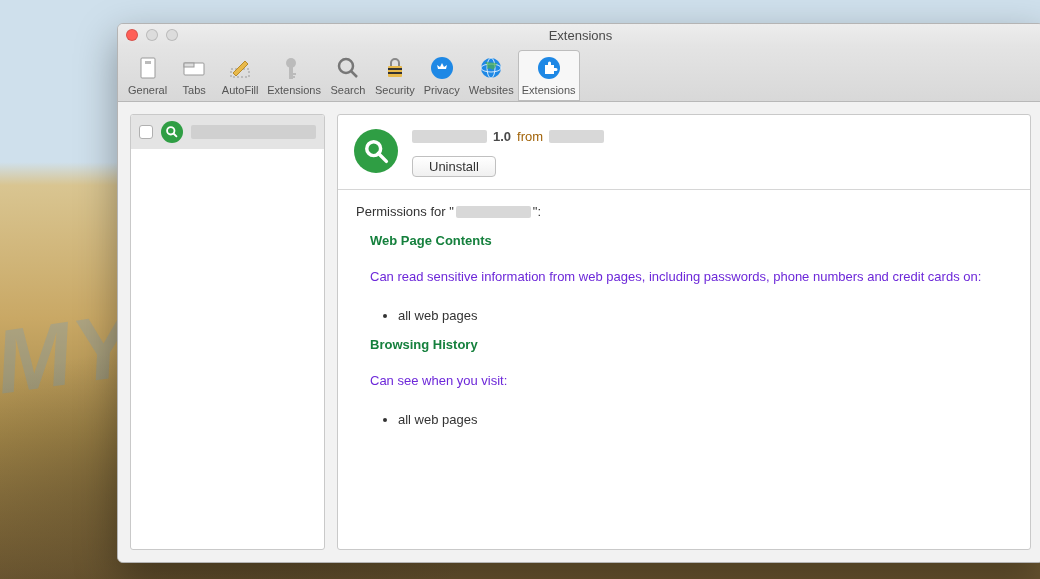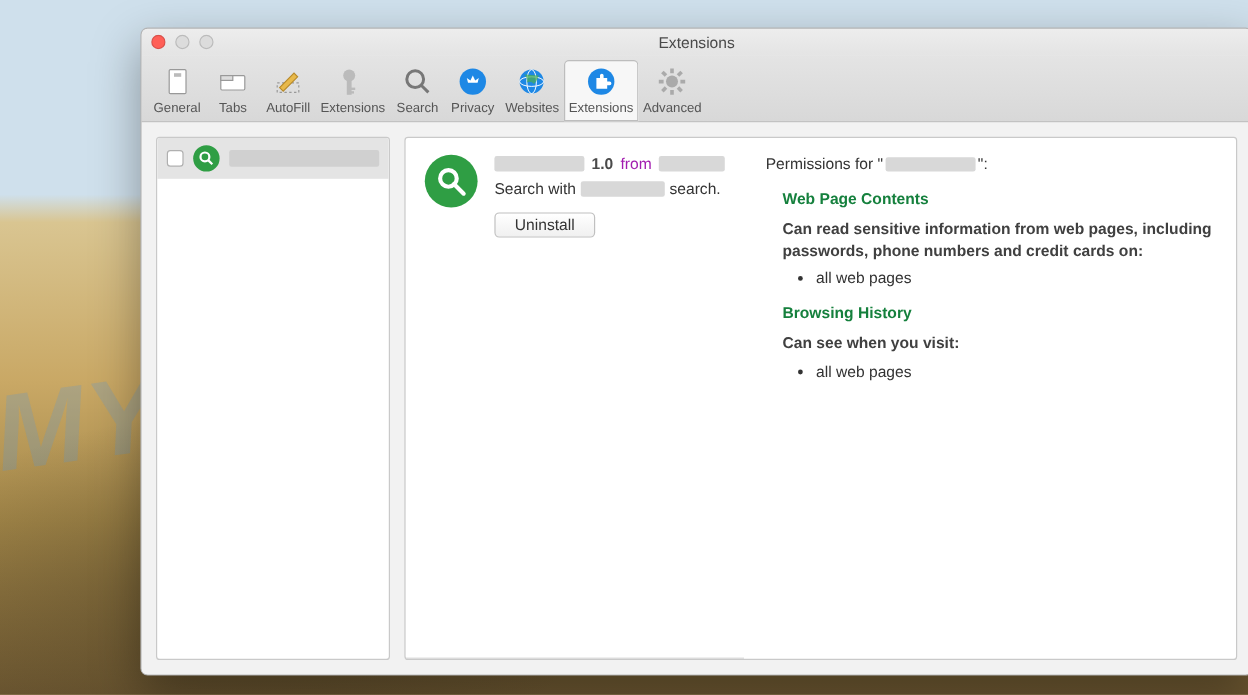--- a/index.html
+++ b/index.html
@@ -130,21 +130,21 @@
       flex: 1;
       background: #d0d0d0;
       border-radius: 2px;
     }
     .detail-panel {
       flex: 1;
       background: #fff;
       border: 1px solid #c9c9c9;
       border-radius: 3px;
       display: flex;
-      flex-direction: row;
+      flex-direction: column;
     }
     .detail-header {
       padding: 14px 16px 12px 16px;
       border-bottom: 1px solid #d6d6d6;
       display: flex;
       gap: 14px;
     }
     .ext-icon-large {
       width: 44px; height: 44px;
       background: #2f9e44;
@@ -167,22 +167,22 @@
       color: #333;
     }
     .permissions {
       padding: 14px 18px;
       font-size: 13px;
       color: #333;
     }
     .perm-title-line { display: flex; align-items: center; gap: 2px; }
     .perm-section { margin-top: 14px; padding-left: 14px; }
     .perm-heading { font-weight: 600; color: #15803d; }
-    .perm-desc { color: #404040; margin-top: 9px; line-height: 1.4; font-weight: bold; }
-    .perm-list { margin-top: 6px; padding-left: 28px; }
+    .perm-desc { color: #6d28d9; margin-top: 20px; line-height: 1.4; }
+    .perm-list { margin-top: 22px; padding-left: 28px; }
     .perm-list li { color: #333; }
   </style>
 </head>
 <body>
 
 <div class="desert-bg"></div>
 <div class="watermark">MYANTISPYWARE.COM</div>
 
 <div class="window">
   <div class="titlebar">
@@ -238,20 +238,31 @@
         <svg width="26" height="26" viewBox="0 0 26 26">
             <circle cx="11" cy="11" r="7" fill="none" stroke="#777" stroke-width="2.5"></circle>
             <line x1="16" y1="16" x2="22" y2="22" stroke="#777" stroke-width="2.5"></line>
           </svg>
       </div>
       <span>Search</span>
     </div>
     <div class="toolbar-item">
       <div class="toolbar-icon">
         <svg width="26" height="26" viewBox="0 0 26 26">
+            <rect x="6" y="11" width="14" height="11" rx="1" fill="#e8b94a"></rect>
+            <path d="M9 11 V8 a4 4 0 0 1 8 0 V11" fill="none" stroke="#888" stroke-width="2"></path>
+            <rect x="6" y="13" width="14" height="2" fill="#333"></rect>
+            <rect x="6" y="17" width="14" height="2" fill="#333"></rect>
+          </svg>
+      </div>
+      <span>Security</span>
+    </div>
+    <div class="toolbar-item">
+      <div class="toolbar-icon">
+        <svg width="26" height="26" viewBox="0 0 26 26">
             <circle cx="13" cy="13" r="11" fill="#1e88e5"></circle>
             <path d="M9 14 L8 10 L11 12 L13 8 L15 12 L18 10 L17 14 Z" fill="#fff"></path>
           </svg>
       </div>
       <span>Privacy</span>
     </div>
     <div class="toolbar-item">
       <div class="toolbar-icon">
         <svg width="26" height="26" viewBox="0 0 26 26">
             <circle cx="13" cy="13" r="10" fill="#1e88e5"></circle>
@@ -263,38 +274,20 @@
       <span>Websites</span>
     </div>
     <div class="toolbar-item selected">
       <div class="toolbar-icon">
         <svg width="26" height="26" viewBox="0 0 26 26">
             <circle cx="13" cy="13" r="11" fill="#1e88e5"></circle>
             <path d="M9 10 h3 v-2 a1.5 1.5 0 0 1 3 0 v2 h3 v3 h2 a1.5 1.5 0 0 1 0 3 h-2 v3 h-9 Z" fill="#fff"></path>
           </svg>
       </div>
       <span>Extensions</span>
-    </div>
-    <div class="toolbar-item">
-      <div class="toolbar-icon">
-        <svg width="26" height="26" viewBox="0 0 26 26">
-            <circle cx="13" cy="13" r="5" fill="#aaa"></circle>
-            <g stroke="#aaa" stroke-width="3">
-              <line x1="13" y1="2" x2="13" y2="6"></line>
-              <line x1="13" y1="20" x2="13" y2="24"></line>
-              <line x1="2" y1="13" x2="6" y2="13"></line>
-              <line x1="20" y1="13" x2="24" y2="13"></line>
-              <line x1="5" y1="5" x2="8" y2="8"></line>
-              <line x1="18" y1="18" x2="21" y2="21"></line>
-              <line x1="5" y1="21" x2="8" y2="18"></line>
-              <line x1="18" y1="8" x2="21" y2="5"></line>
-            </g>
-          </svg>
-      </div>
-      <span>Advanced</span>
     </div>
   </div>
 
   <div class="content">
     <div class="sidebar">
       <div class="ext-row">
         <div class="ext-checkbox"></div>
         <div class="ext-icon-small">
           <svg width="16" height="16" viewBox="0 0 26 26">
               <circle cx="11" cy="11" r="6" fill="none" stroke="#fff" stroke-width="3"></circle>
@@ -310,27 +303,22 @@
         <div class="ext-icon-large">
           <svg width="30" height="30" viewBox="0 0 26 26">
               <circle cx="11" cy="11" r="6" fill="none" stroke="#fff" stroke-width="3"></circle>
               <line x1="15" y1="15" x2="22" y2="22" stroke="#fff" stroke-width="3" stroke-linecap="round"></line>
             </svg>
         </div>
         <div class="detail-header-text">
           <div class="title-line">
             <span class="redacted" style="width:75px"></span>
             <b>1.0</b>
-            <span style="color:#a21caf">from</span>
+            <span style="color:#a16207">from</span>
             <span class="redacted" style="width:55px"></span>
-          </div>
-          <div class="desc-line">
-            <span>Search with</span>
-            <span class="redacted" style="width:70px"></span>
-            <span>search.</span>
           </div>
           <button class="uninstall-btn">Uninstall</button>
         </div>
       </div>
 
       <div class="permissions">
         <div class="perm-title-line">
           <span>Permissions for "</span>
           <span class="redacted" style="width:75px;height:12px"></span>
           <span>":</span>

